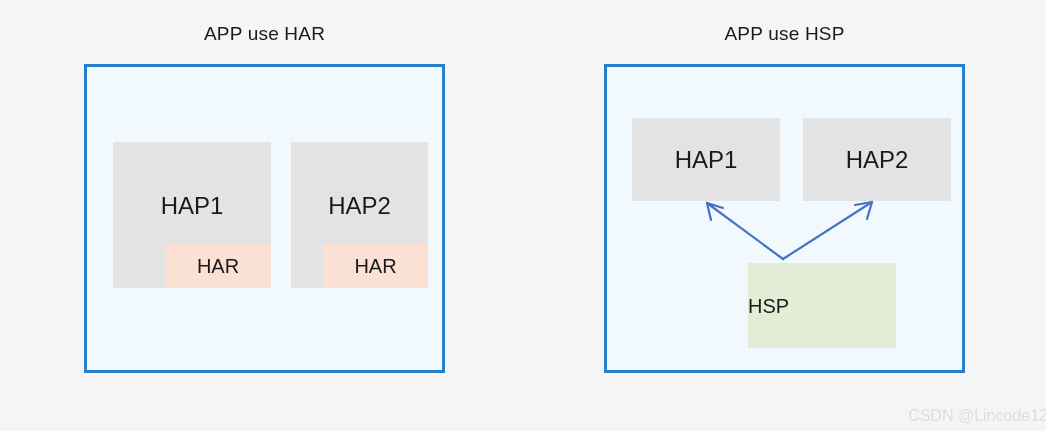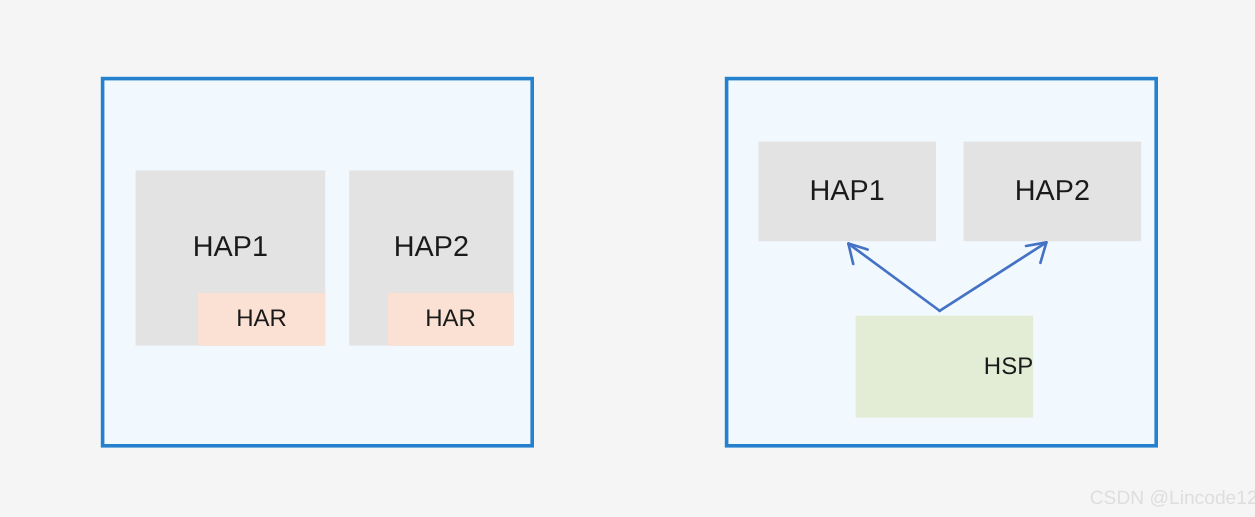--- a/index.html
+++ b/index.html
@@ -74,21 +74,22 @@
     color: #1a1a1a;
     line-height: 1;
   }
 
   .hsp-box {
     position: absolute;
     background: #e3edd6;
     box-sizing: border-box;
     display: flex;
     align-items: center;
-    justify-content: flex-end;
+    justify-content: flex-start;
+    margin-left: 35px;
   }
   .hsp-label {
     font-size: 20px;
     color: #1a1a1a;
     line-height: 1;
   }
 
   .arrow-layer {
     position: absolute;
     left: 0;
@@ -105,38 +106,40 @@
     font-size: 16px;
     color: #dedede;
     white-space: nowrap;
   }
 </style>
 </head>
 <body>
 
 <div id="canvas">
 
+  <div class="panel-title" style="left:84px; top:23px; width:361px;">APP use HAR</div>
 
   <div class="app-container" style="left:84px; top:64px; width:361px; height:309px;">
 
     <div class="hap-box hap-with-har" style="left:26px; top:75px; width:158px; height:146px;">
       <span class="hap-label">HAP1</span>
       <div class="har-box" style="left:52px; top:102px; width:106px; height:44px;">
         <span class="har-label">HAR</span>
       </div>
     </div>
 
     <div class="hap-box hap-with-har" style="left:204px; top:75px; width:137px; height:146px;">
       <span class="hap-label">HAP2</span>
       <div class="har-box" style="left:32px; top:102px; width:105px; height:44px;">
         <span class="har-label">HAR</span>
       </div>
     </div>
   </div>
 
+  <div class="panel-title" style="left:604px; top:23px; width:361px;">APP use HSP</div>
 
   <div class="app-container" style="left:604px; top:64px; width:361px; height:309px;">
 
     <div class="hap-box" style="left:25px; top:51px; width:148px; height:83px;">
       <span class="hap-label">HAP1</span>
     </div>
 
     <div class="hap-box" style="left:196px; top:51px; width:148px; height:83px;">
       <span class="hap-label">HAP2</span>
     </div>

